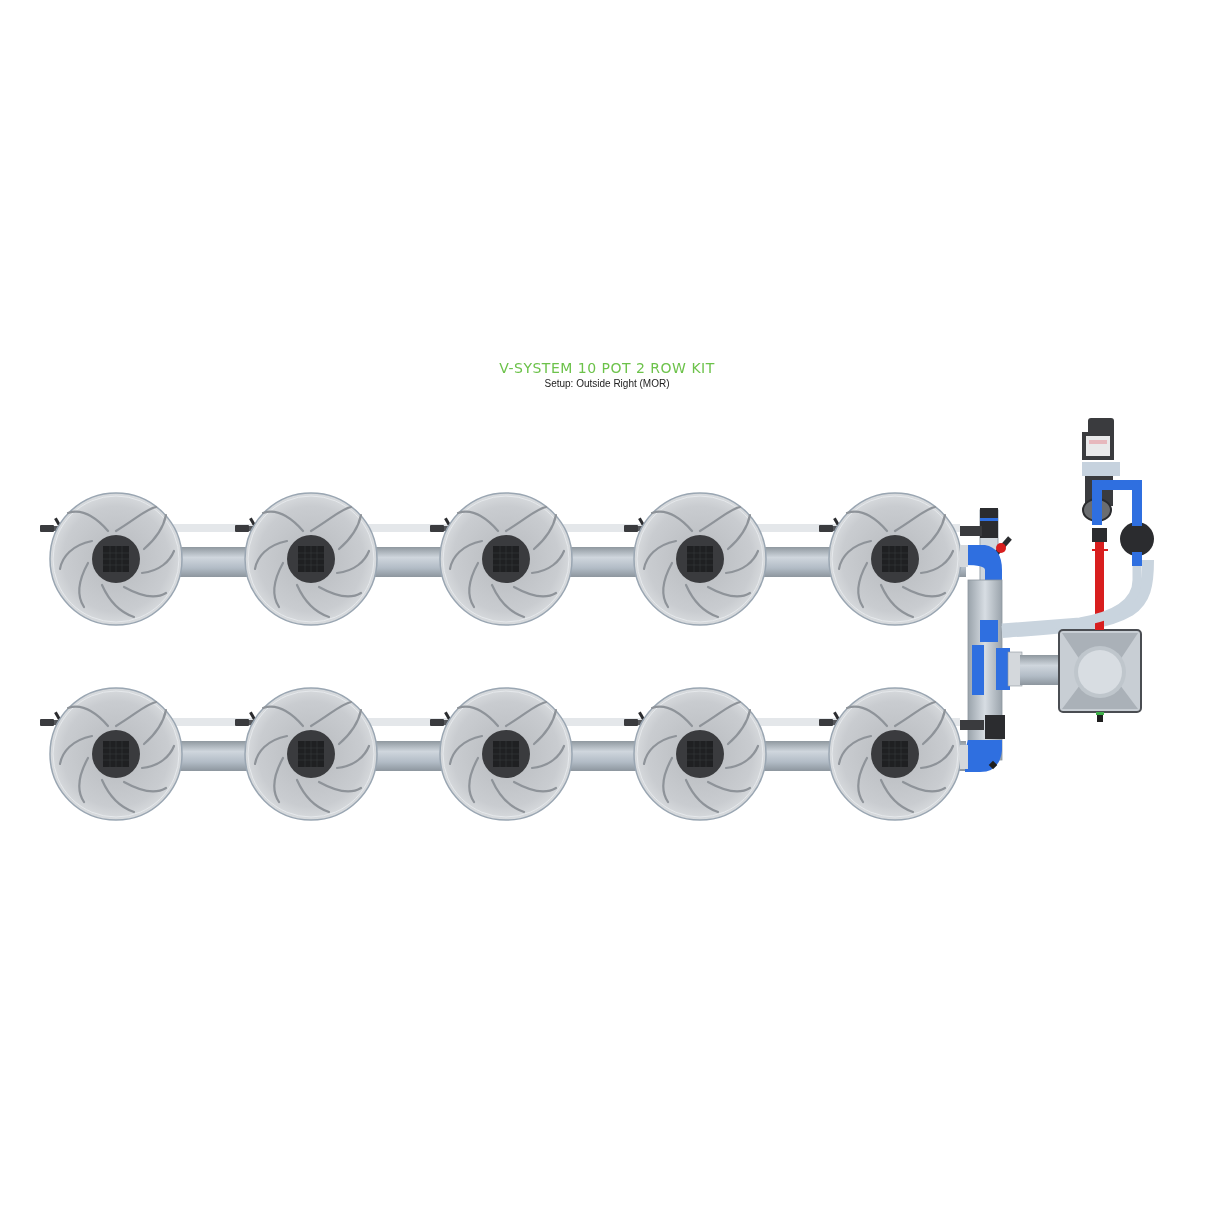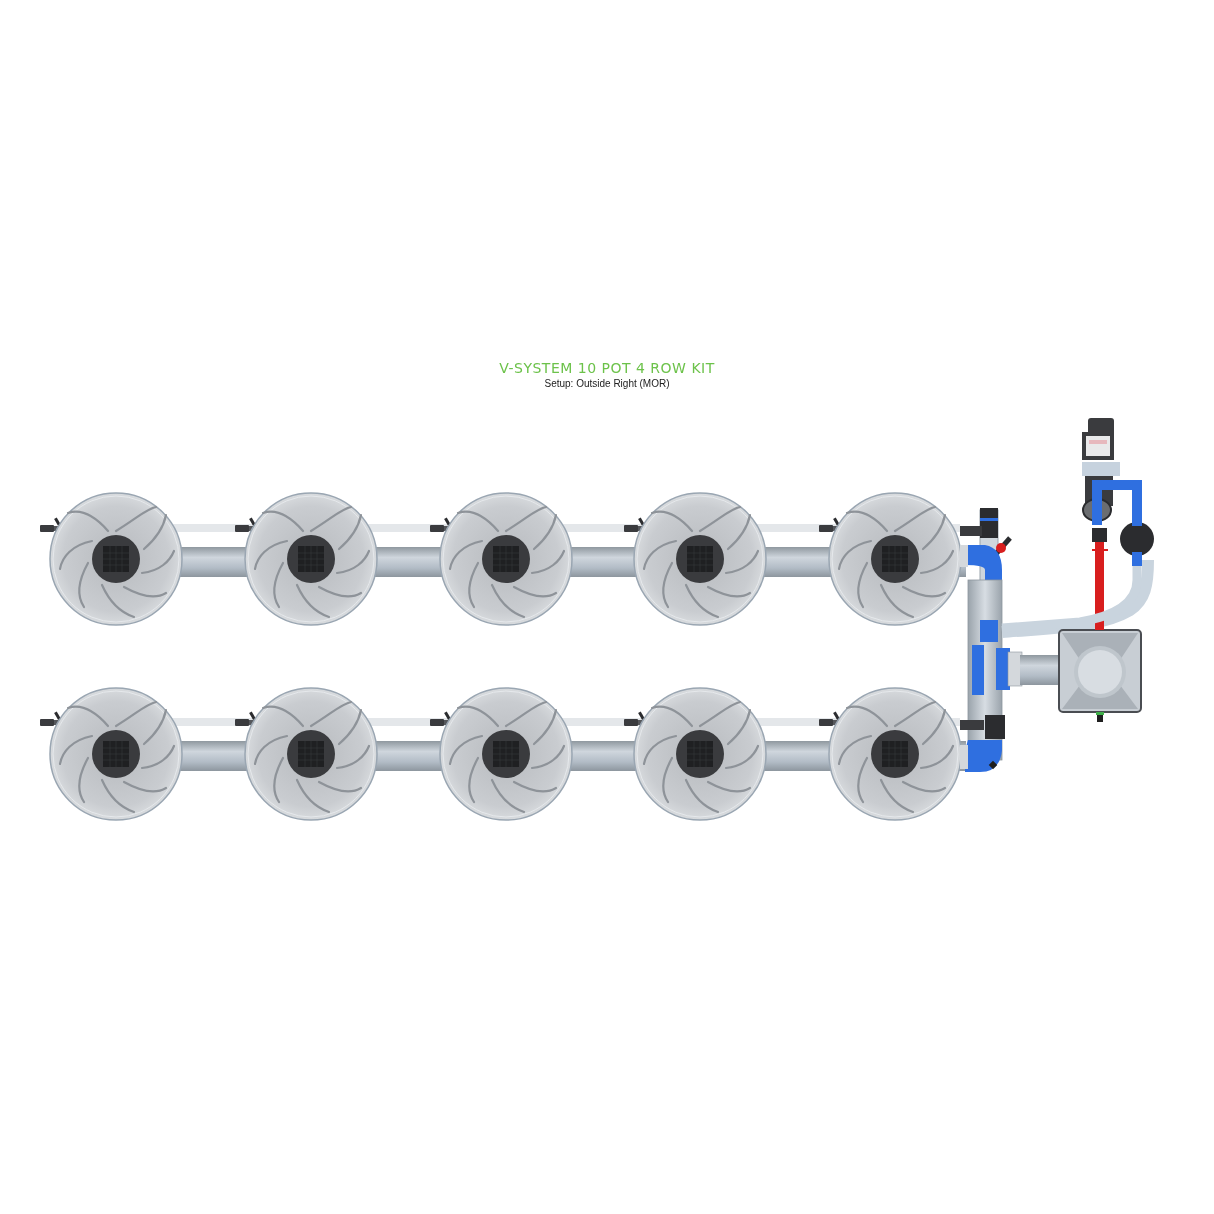--- a/index.html
+++ b/index.html
@@ -4,21 +4,21 @@
 <style>
   html, body { margin:0; padding:0; background:#ffffff; }
   body { width:1214px; height:1214px; position:relative; overflow:hidden; font-family:"Liberation Sans", sans-serif; }
   .title { position:absolute; left:0; width:1214px; top:360px; text-align:center; color:#6cc24a; font-family:"DejaVu Sans", sans-serif; font-size:14px; letter-spacing:0.5px; font-weight:400; }
   .subtitle { position:absolute; left:0; width:1214px; top:378px; text-align:center; color:#222; font-size:10px; }
   svg.diagram { position:absolute; left:0; top:0; }
 </style>
 </head>
 <body>
 
-<div class="title">V-SYSTEM 10 POT 4 ROW KIT</div>
+<div class="title">V-SYSTEM 10 POT 2 ROW KIT</div>
 <div class="subtitle">Setup: Outside Right (MOR)</div>
 
 <svg class="diagram" width="1214" height="1214" viewBox="0 0 1214 1214">
   <defs>
     <linearGradient id="pipeG" x1="0" y1="0" x2="0" y2="1">
       <stop offset="0" stop-color="#8f989f"></stop>
       <stop offset="0.35" stop-color="#cfd6dd"></stop>
       <stop offset="0.7" stop-color="#b2bcc6"></stop>
       <stop offset="1" stop-color="#8d969e"></stop>
     </linearGradient>

